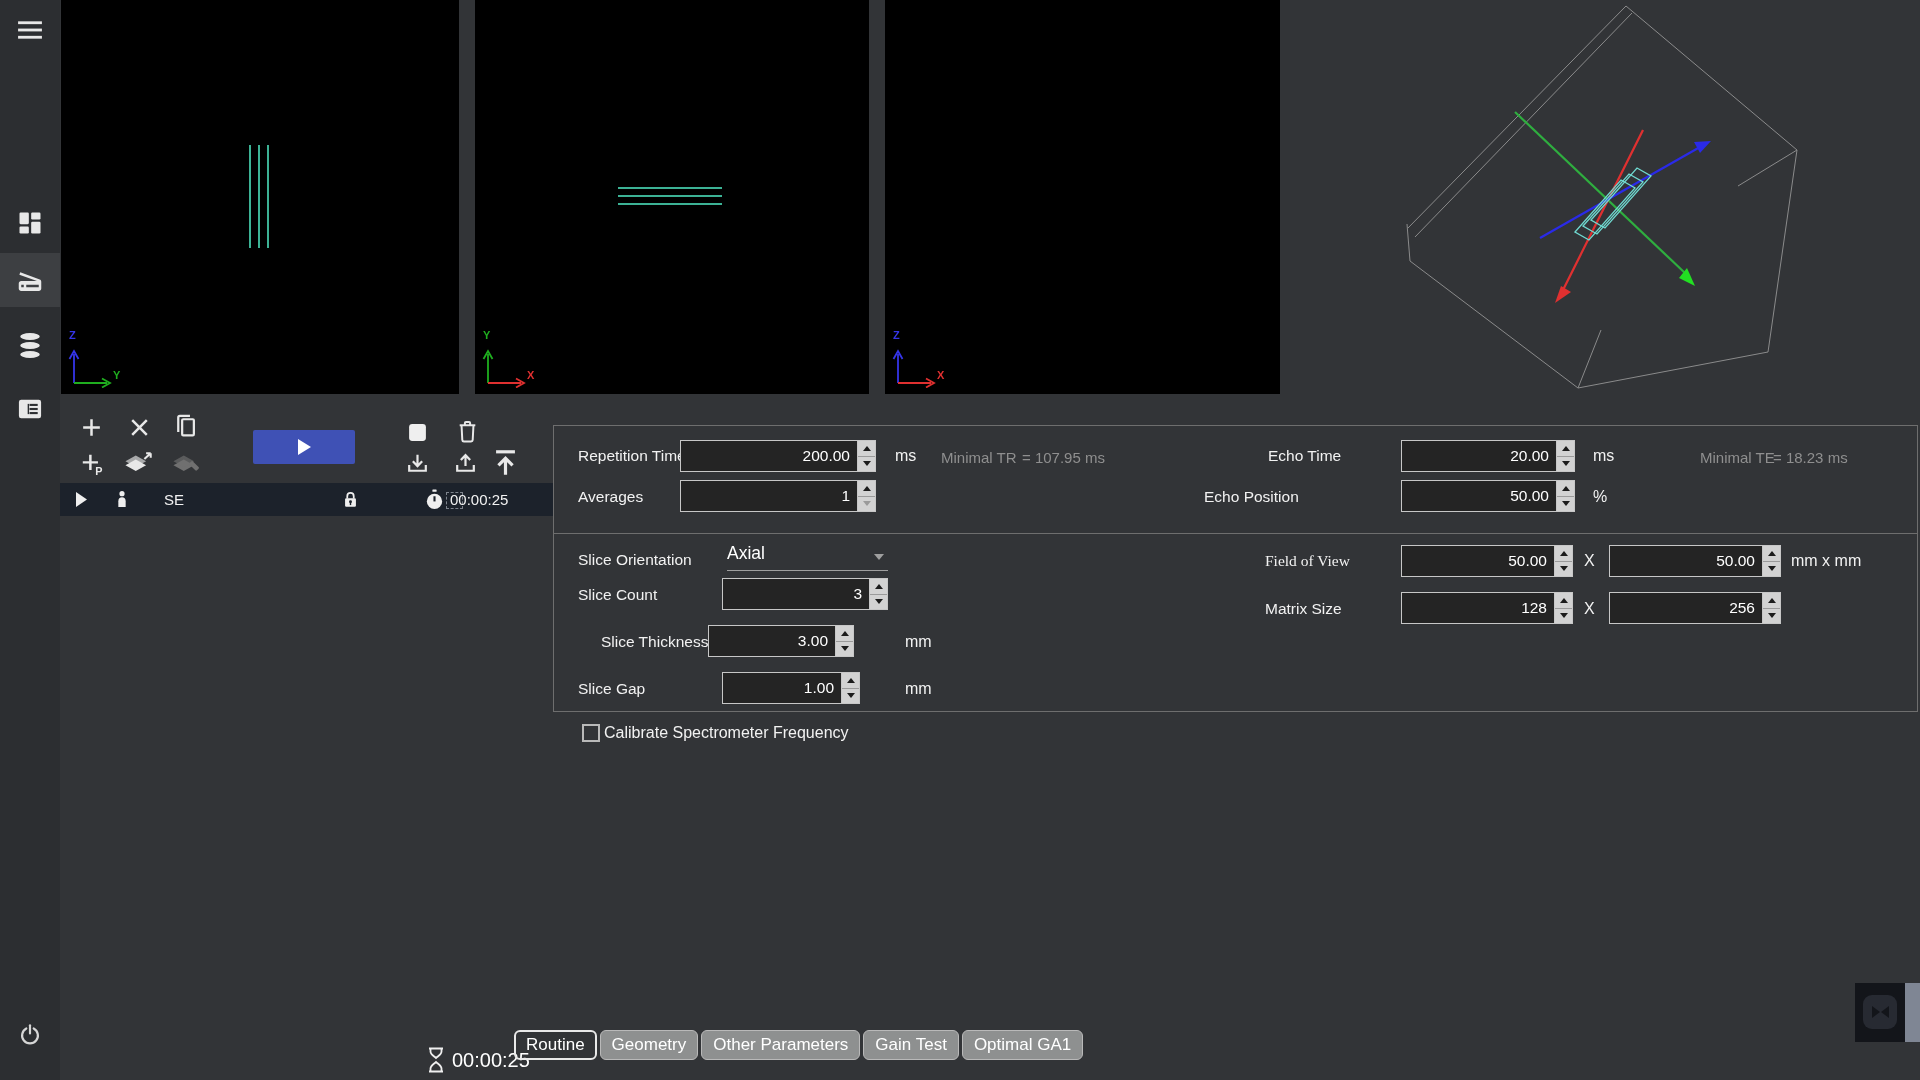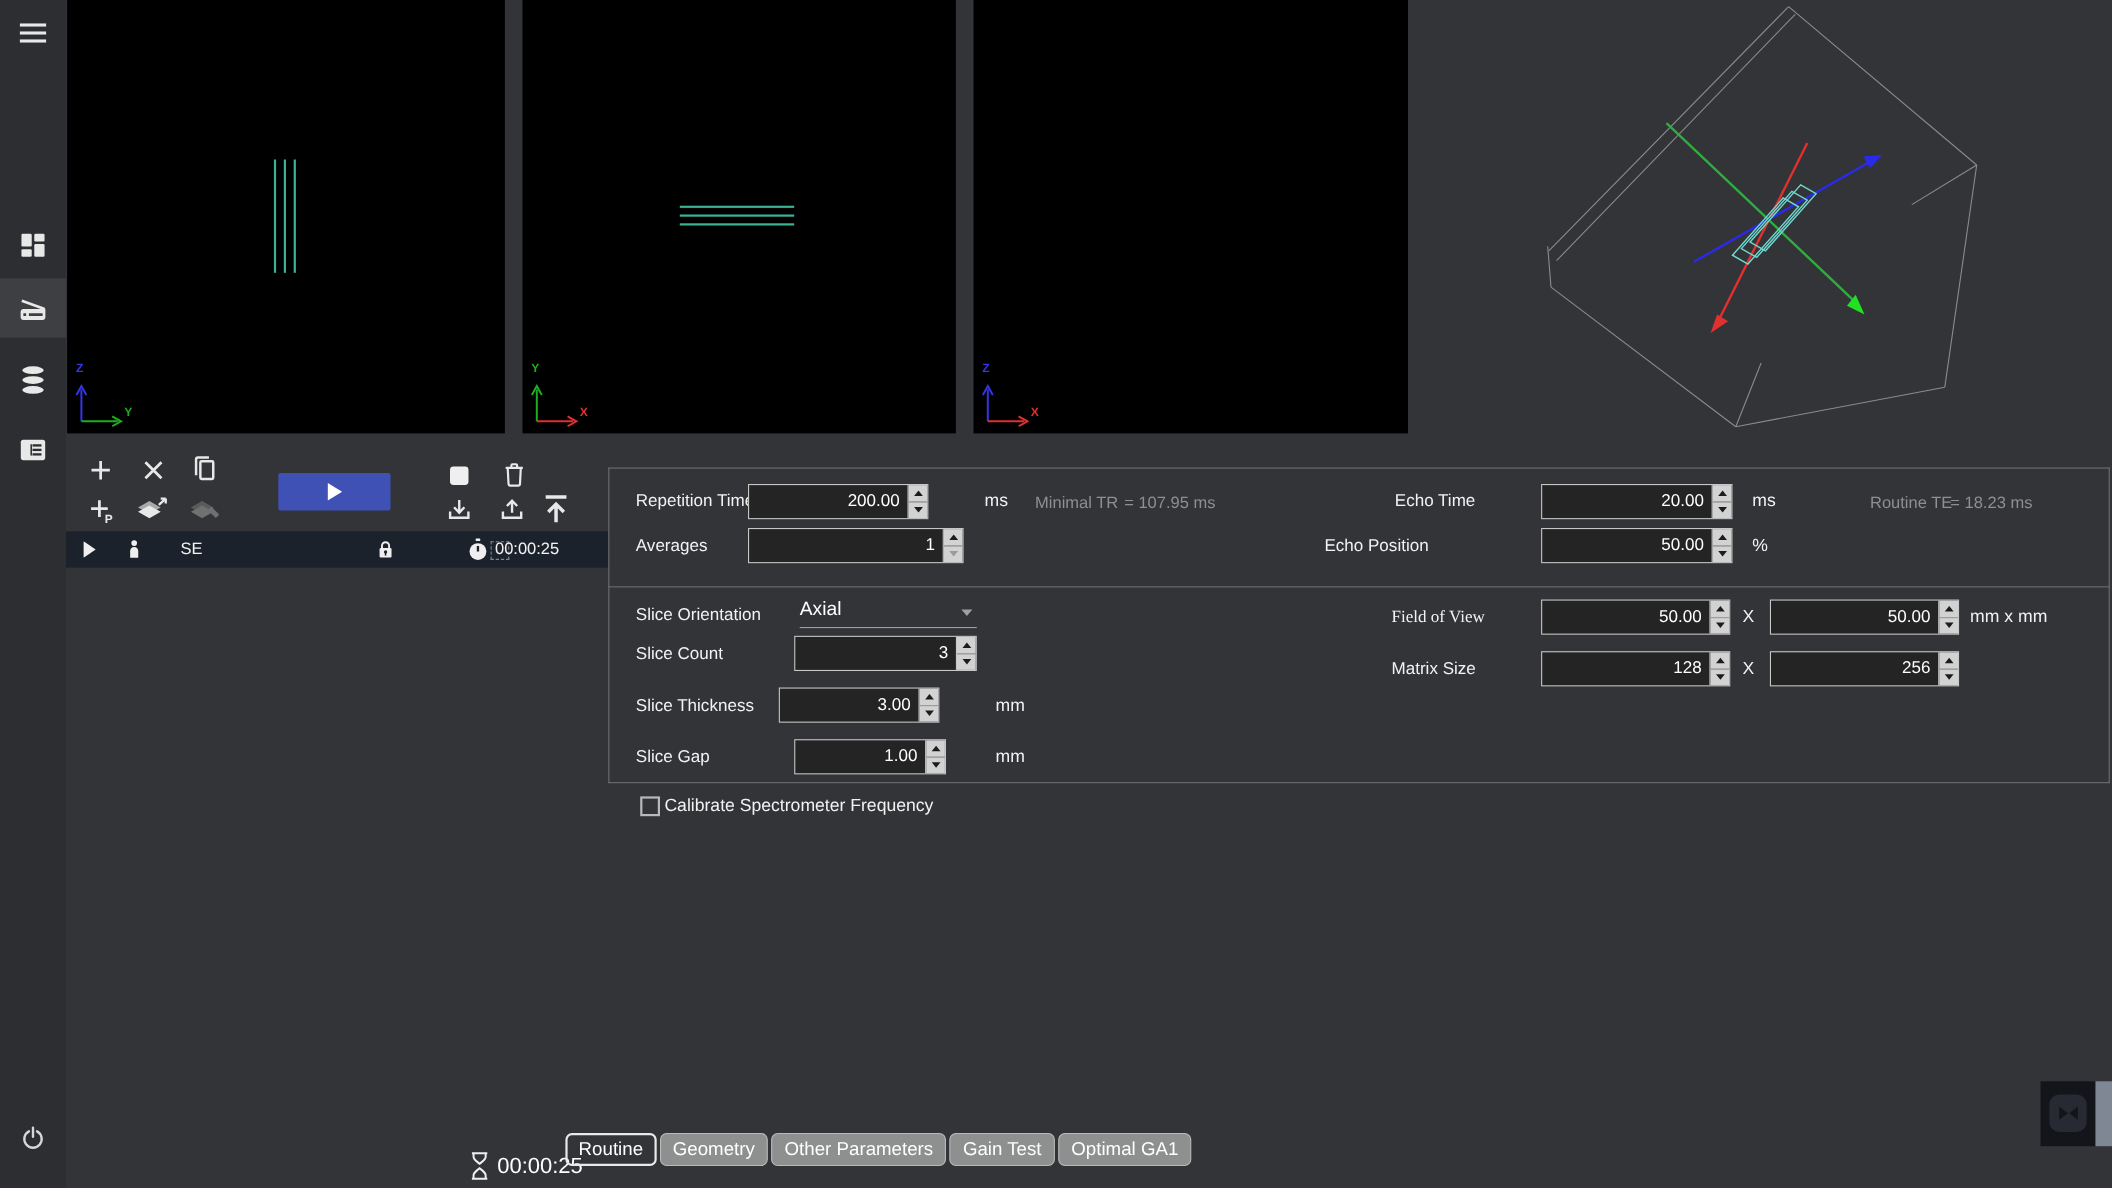--- a/index.html
+++ b/index.html
@@ -319,21 +319,21 @@
     <span class="txt" style="left:390px;">00:00:25</span>
   </div>
 
   <div class="hline" style="left:553px;top:425px;width:1365px;"></div>
   <div class="hline" style="left:553px;top:533px;width:1365px;"></div>
   <div class="hline" style="left:553px;top:711px;width:1365px;"></div>
   <div class="vline" style="left:553px;top:425px;height:287px;"></div>
   <div class="vline" style="left:1917px;top:425px;height:287px;"></div>
 
   <span class="plabel" style="left:578px;top:447px;">Repetition Time</span>
-  <div class="numwrap" style="left:680px;top:440px;width:164px;">
+  <div class="numwrap" style="left:680px;top:440px;width:196px;">
     <input readonly="" value="200.00" style="">
     <div class="spin">
       <div class="spbtn">
           <i class="tri up"></i>
         </div>
       <div class="spbtn">
           <i class="tri down"></i>
         </div>
     </div>
   </div>
@@ -360,21 +360,21 @@
     <div class="spin">
       <div class="spbtn">
           <i class="tri up"></i>
         </div>
       <div class="spbtn">
           <i class="tri down"></i>
         </div>
     </div>
   </div>
   <span class="punit" style="left:1593px;top:447px;">ms</span>
-  <span class="pmin" style="left:1700px;top:449px;">Routine TE</span>
+  <span class="pmin" style="left:1700px;top:449px;">Minimal TE</span>
   <span class="pmin" style="left:1773px;top:449px;text-align:right;">= 18.23 ms</span>
 
   <span class="plabel" style="left:1204px;top:488px;">Echo Position</span>
   <div class="numwrap" style="left:1401px;top:480px;width:174px;">
     <input readonly="" value="50.00" style="">
     <div class="spin">
       <div class="spbtn">
           <i class="tri up"></i>
         </div>
       <div class="spbtn">
@@ -396,21 +396,21 @@
     <div class="spin">
       <div class="spbtn">
           <i class="tri up"></i>
         </div>
       <div class="spbtn">
           <i class="tri down"></i>
         </div>
     </div>
   </div>
 
-  <span class="plabel" style="left:578px;top:633px;">Slice Thickness</span>
+  <span class="plabel" style="left:601px;top:633px;">Slice Thickness</span>
   <div class="numwrap" style="left:708px;top:625px;width:146px;">
     <input readonly="" value="3.00" style="">
     <div class="spin">
       <div class="spbtn">
           <i class="tri up"></i>
         </div>
       <div class="spbtn">
           <i class="tri down"></i>
         </div>
     </div>

